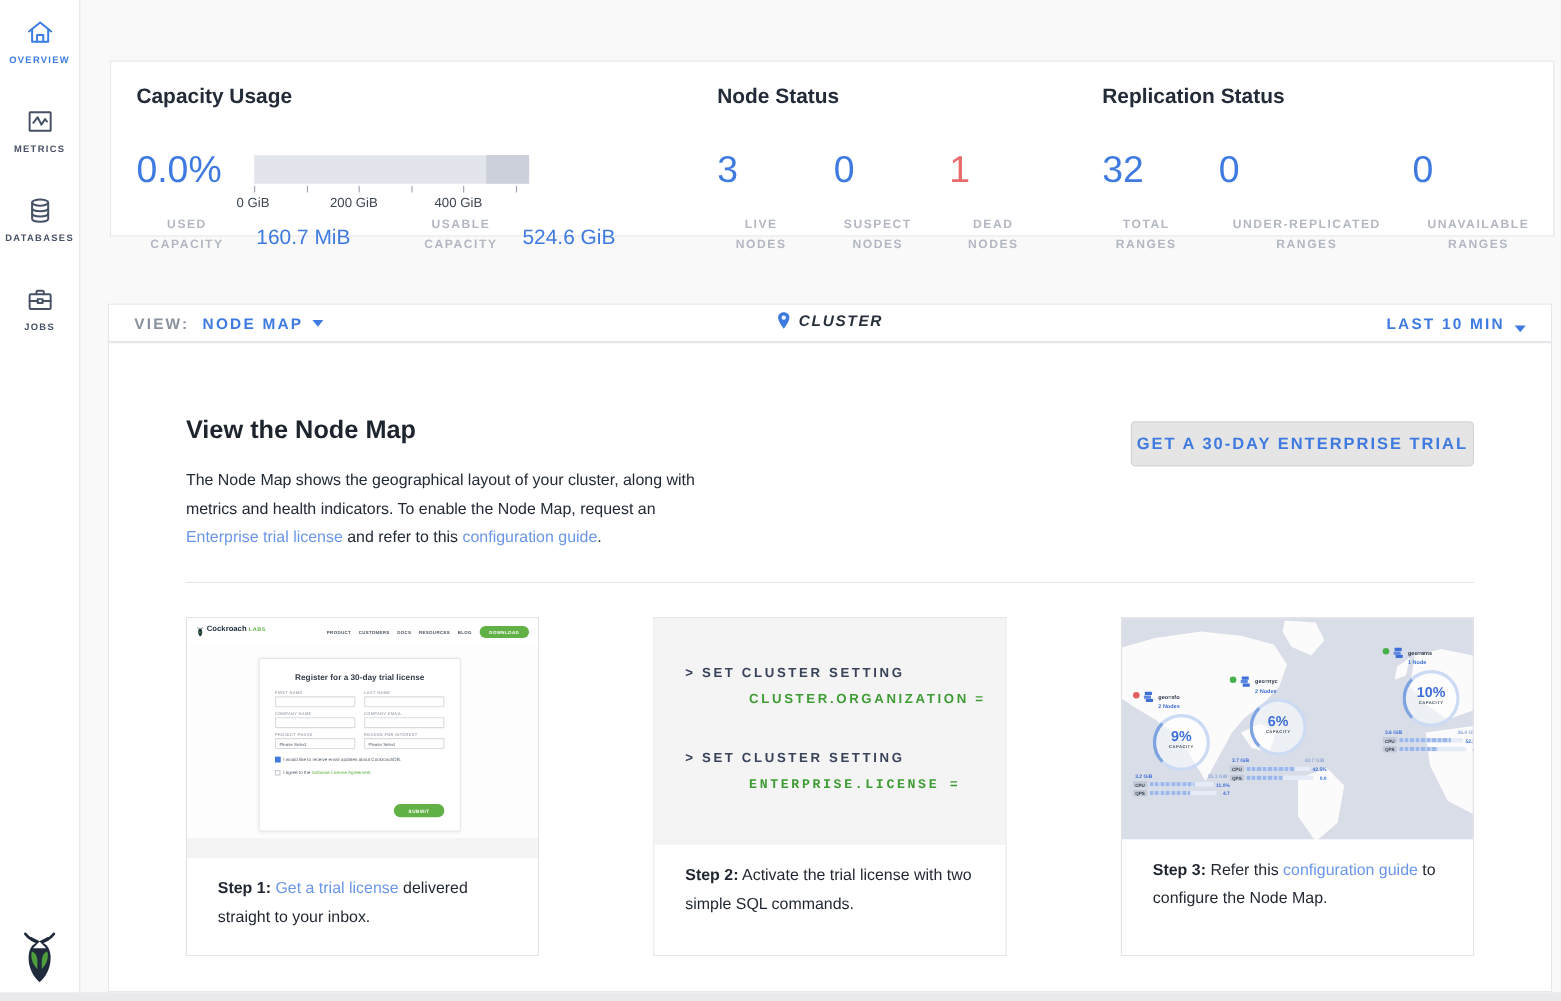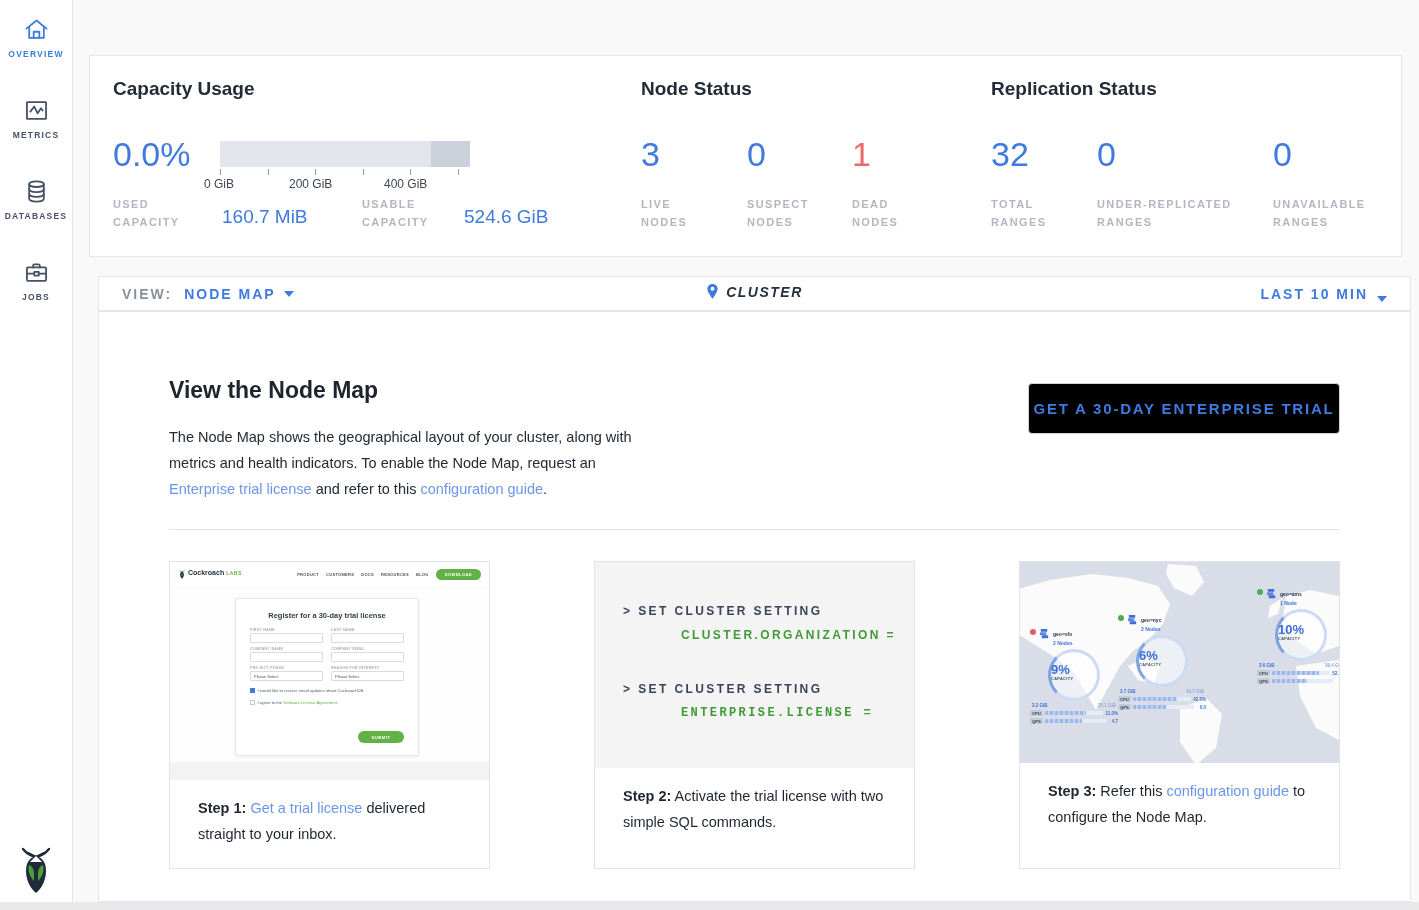--- a/index.html
+++ b/index.html
@@ -19,21 +19,21 @@
   .nav-metrics   { top:97px; }
   .nav-databases { top:178px; }
   .nav-jobs      { top:259px; }
   .sidebar-logo { position:absolute; left:15px; top:845px; width:42px; height:52px; }
 
   
   .main { position:absolute; left:73px; top:0; width:1346px; height:902px; }
   .page-title { position:absolute; left:25px; top:13px; font-size:25px; font-weight:600; letter-spacing:7px; color:#1e2530; }
 
   
-  .summary-card { position:absolute; left:16px; top:55px; width:1313px; height:202px; background:#fff; border:1px solid #e6e6ea; }
+  .summary-card { position:absolute; left:27px; top:55px; width:1313px; height:160px; background:#fff; border:1px solid #e6e6ea;text-align:center; }
   .sec-title { position:absolute; font-size:19px; font-weight:600; color:#222b37; }
   .big-num { position:absolute; font-size:34px; font-weight:500; color:#3f7ae0; line-height:38px; }
   .big-num.dead { color:#ea6b6b; }
   .stat-label { position:absolute; font-size:11px; font-weight:bold; letter-spacing:1.4px; color:#b2b7c1; line-height:18px; }
 
   .cap-pct { left:23px; top:79px; }
   .cap-bar { position:absolute; left:130px; top:85px; width:250px; height:26px; background:#e3e5ec; }
   .cap-bar-dark { position:absolute; right:0; top:0; height:26px; width:39px; background:#ccd0db; }
   .cap-tick { position:absolute; top:113px; width:1px; height:6px; background:#9aa1ad; }
   .cap-tick-label { position:absolute; top:121px; font-size:12px; color:#3e4754; }
@@ -47,21 +47,21 @@
   .vb-center { position:absolute; left:0; right:0; text-align:center; pointer-events:none;font-style:italic; }
   .vb-center-inner { display:inline-flex; align-items:center; gap:7px; pointer-events:auto; }
   .vb-center .cluster-label { font-size:14px; font-weight:bold; letter-spacing:1.5px; color:#28303c; }
   .vb-right { margin-left:auto; font-size:14px; font-weight:bold; letter-spacing:2px; color:#3f7ae0; cursor:pointer; display:flex; align-items:flex-end; gap:9px; }
 
   
   .main-card { position:absolute; left:25px; top:311px; width:1313px; height:591px; background:#fff; border:1px solid #e6e6ea; }
   .nm-heading { position:absolute; left:70px; top:65px; font-size:23px; font-weight:600; color:#1d242e; }
   .nm-desc { position:absolute; left:70px; top:112px; width:468px; font-size:14.5px; line-height:26px; color:#222a35; }
   .nm-desc a, .step-caption a { color:#6b96e8; text-decoration:none; cursor:pointer; }
-  .trial-btn { position:absolute; left:929px; top:71px; width:312px; height:51px; background:#000000; border:1px solid #cfd3da; border-radius:4px; font-family:"Liberation Sans",sans-serif; font-size:15px; font-weight:600; letter-spacing:1.8px; color:#3f7ae0; cursor:pointer; }
+  .trial-btn { position:absolute; left:929px; top:71px; width:312px; height:41px; background:#e5e5e5; border:1px solid #cfd3da; border-radius:4px; font-family:"Liberation Sans",sans-serif; font-size:15px; font-weight:600; letter-spacing:1.8px; color:#3f7ae0; cursor:pointer; }
   .nm-divider { position:absolute; left:70px; top:217px; width:1171px; height:1px; background:#e4e4e8; }
 
   .step-card { position:absolute; top:249px; width:321px; height:308px; border:1px solid #e3e3e7; background:#fff; }
   .step-card.c1 { left:70px; }
   .step-card.c2 { left:495px; }
   .step-card.c3 { left:920px; }
   .step-caption { position:absolute; left:0; right:0; bottom:0; padding:15px 24px 0 28px; font-size:14.5px; line-height:26px; color:#1f2630; background:#fff; }
   .step-caption b { font-weight:bold; }
   .c1 .step-caption { height:88px; }
   .c2 .step-caption { height:100px; }
@@ -101,21 +101,21 @@
   .map-svg { position:absolute; left:0; top:0; }
   .region { position:absolute; width:88px; }
   .region-head { display:flex; align-items:flex-start; gap:3px; }
   .region-dot { width:6px; height:6px; border-radius:50%; margin-top:1px; flex:0 0 auto; }
   .region-dot.red { background:#e05f5f; }
   .region-dot.green { background:#47b04a; }
   .region-cubes { width:11px; height:11px; flex:0 0 auto; }
   .region-names { line-height:6px; }
   .region-name { font-size:5px; font-weight:bold; color:#2b3547; }
   .region-nodes { font-size:5px; font-weight:bold; color:#3f6fd8; }
-  .region-donut { width:52px; height:52px; border-radius:50%; border:3px solid #ccdaf3; border-left-color:#7da3e0; background:rgba(255,255,255,0.55); margin:3px auto 0 auto; }
+  .region-donut { width:52px; height:52px; border-radius:50%; border:3px solid #ccdaf3; border-left-color:#7da3e0; background:rgba(255,255,255,0.55); margin:3px auto 0 auto; text-align:center; }
   .region-pct { font-size:13px; font-weight:bold; color:#3f6fd8; margin-top:10px; }
   .region-cap-label { font-size:3.8px; font-weight:bold; letter-spacing:0.4px; color:#444e5c; }
   .region-range { display:flex; justify-content:space-between; margin-top:2px; padding:0 2px; }
   .region-used { font-size:4.5px; font-weight:bold; color:#3f6fd8; }
   .region-total { font-size:4.5px; font-weight:bold; color:#93a9d8; }
   .region-row { display:flex; align-items:center; gap:2px; margin-top:2px; }
   .region-row-label { font-size:4.2px; font-weight:bold; color:#39424e; background:#c3cbd9; padding:0.5px 2px; border-radius:1px; }
   .region-bar { flex:1; height:4px; background:#e6ecf7; border-radius:1px; position:relative; overflow:hidden; }
   .region-bar-fill { position:absolute; left:0; top:0; bottom:0; background:repeating-linear-gradient(90deg,#9cb8ea 0 3px,#c3d4f2 3px 5px); }
   .region-row-val { font-size:4.5px; font-weight:bold; color:#3f6fd8; min-width:10px; text-align:right; }

